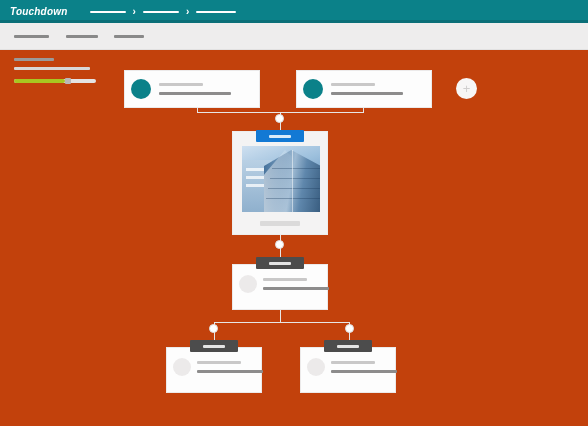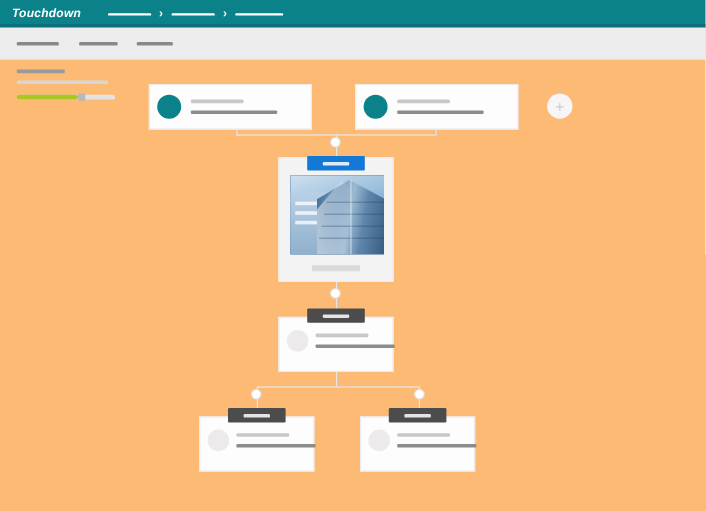--- a/index.html
+++ b/index.html
@@ -2,21 +2,21 @@
 <html><head>
 <meta charset="utf-8">
 <style>
   * { box-sizing: border-box; margin: 0; padding: 0; }
   html, body {
     width: 588px; height: 426px;
     background: #ffffff;
     font-family: "Liberation Sans", sans-serif;
     overflow: hidden;
   }
-  #app { position: relative; width: 588px; height: 426px; background: #fdba74; }
+  #app { position: relative; width: 588px; height: 426px; background: #c2410c; }
 
   
   .header {
     position: absolute; left: 0; top: 0;
     width: 588px; height: 23px;
     background: #0b8189;
     display: flex; align-items: center;
   }
   .header-underline {
     position: absolute; left: 0; top: 20px;

